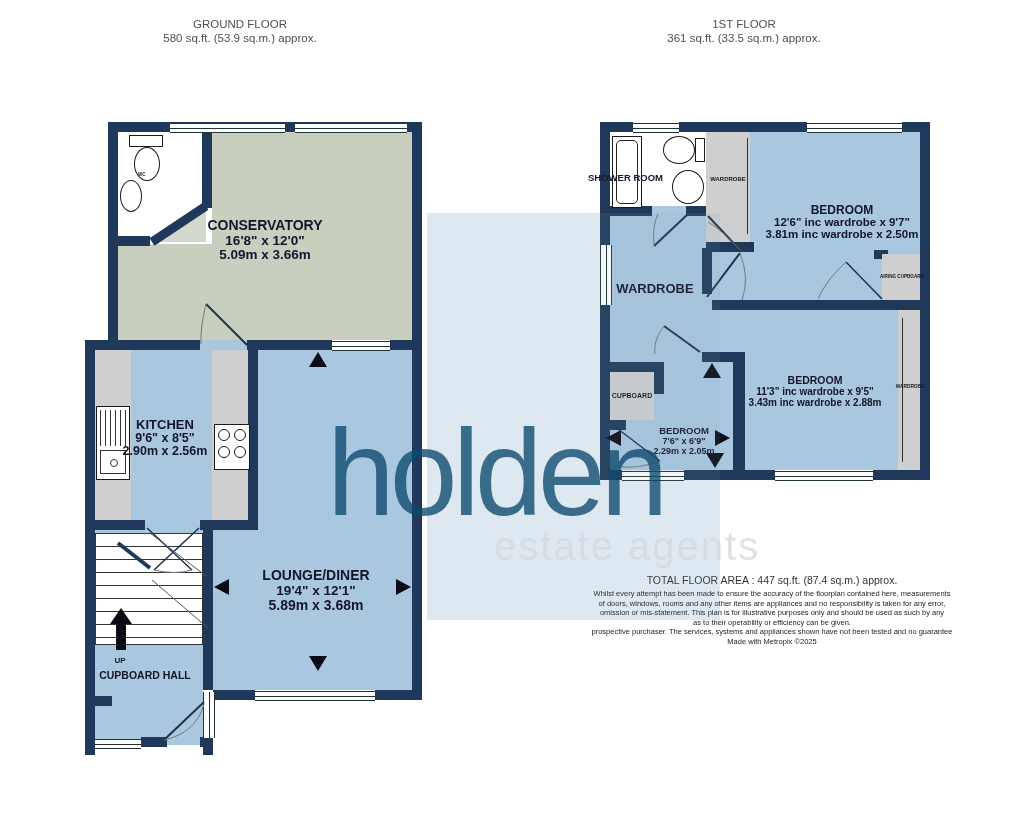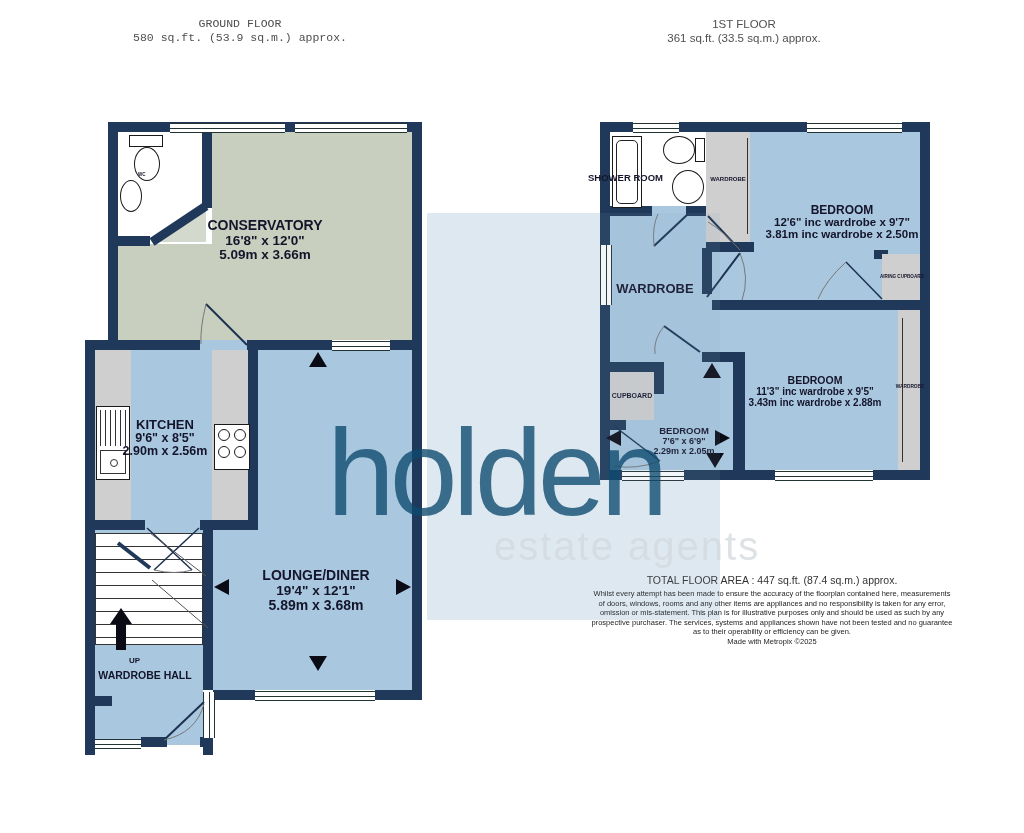--- a/index.html
+++ b/index.html
@@ -33,21 +33,21 @@
   svg.overlay{z-index:4;pointer-events:none;}
   .footer-txt{color:#1d1d1d;text-align:center;z-index:5;}
 </style>
 </head>
 <body>
 
 <div id="canvas">
 
   <div class="abs wm-square" style="left:427px;top:213px;width:293px;height:407px;"></div>
 
-  <div class="abs hdr" style="left:90px;top:17px;width:300px;font-family:Liberation Mono, monospace;">
+  <div class="abs hdr" style="left:90px;top:17px;width:300px;">
     <div>GROUND FLOOR</div>
     <div>580 sq.ft. (53.9 sq.m.) approx.</div>
   </div>
   <div class="abs hdr" style="left:594px;top:17px;width:300px;">
     <div>1ST FLOOR</div>
     <div>361 sq.ft. (33.5 sq.m.) approx.</div>
   </div>
 
   <div class="abs green" style="left:118px;top:132px;width:294px;height:208px;"></div>
   <div class="abs wall" style="left:108px;top:122px;width:314px;height:10px;"></div>
@@ -102,22 +102,22 @@
   <div class="abs winh" style="left:255px;top:691px;width:120px;height:8px;"></div>
   <div class="abs wall" style="left:375px;top:690px;width:47px;height:10px;"></div>
   <div class="abs wall" style="left:85px;top:696px;width:27px;height:10px;"></div>
   <div class="abs winh" style="left:95px;top:739px;width:46px;height:8px;"></div>
   <div class="abs wall" style="left:141px;top:737px;width:26px;height:10px;"></div>
   <div class="abs wall" style="left:200px;top:737px;width:13px;height:10px;"></div>
 
   <div class="abs stairs" style="left:95px;top:533px;width:108px;height:112px;"></div>
   <div class="abs" style="left:110px;top:608px;width:0;height:0;border-left:11px solid transparent;border-right:11px solid transparent;border-bottom:16px solid #0b0b16;z-index:4;"></div>
   <div class="abs" style="left:116px;top:622px;width:10px;height:28px;background:#0b0b16;z-index:4;"></div>
-  <div class="abs lbl" style="left:100px;top:656px;width:40px;font-size:8px;text-align:right;">UP</div>
-  <div class="abs lbl" style="left:75px;top:669px;width:140px;font-size:10.5px;">WARDROBE HALL</div>
+  <div class="abs lbl" style="left:100px;top:656px;width:40px;font-size:8px;">UP</div>
+  <div class="abs lbl" style="left:75px;top:669px;width:140px;font-size:10.5px;">CUPBOARD HALL</div>
 
   <div class="abs lbl" style="left:95px;top:417px;width:140px;font-size:13px;">KITCHEN</div>
   <div class="abs lbl" style="left:95px;top:431px;width:140px;font-size:12.5px;">9'6" x 8'5"</div>
   <div class="abs lbl" style="left:95px;top:444px;width:140px;font-size:12.5px;">2.90m x 2.56m</div>
 
   <div class="abs lbl" style="left:216px;top:567px;width:200px;font-size:14px;">LOUNGE/DINER</div>
   <div class="abs lbl" style="left:216px;top:583px;width:200px;font-size:13.5px;">19'4" x 12'1"</div>
   <div class="abs lbl" style="left:216px;top:597px;width:200px;font-size:14px;">5.89m x 3.68m</div>
   <div class="abs tri up" style="left:309px;top:352px;"></div>
   <div class="abs tri down" style="left:309px;top:656px;"></div>
@@ -235,18 +235,18 @@
 
   <div class="abs wm-tint" style="left:427px;top:213px;width:293px;height:407px;"></div>
   <div class="abs wm-text" style="left:327px;top:412px;font-size:122px;letter-spacing:-5px;">holden</div>
   <div class="abs wm-text" style="left:494px;top:526px;font-size:40px;letter-spacing:2px;color:#d4dade;">estate agents</div>
 
   <div class="abs footer-txt" style="left:580px;top:574px;width:384px;font-size:10.5px;color:#333;">TOTAL FLOOR AREA : 447 sq.ft. (87.4 sq.m.) approx.</div>
   <div class="abs footer-txt" style="left:578px;top:589px;width:388px;font-size:7.5px;line-height:9.6px;">
     <div>Whilst every attempt has been made to ensure the accuracy of the floorplan contained here, measurements</div>
     <div>of doors, windows, rooms and any other items are appliances and no responsibility is taken for any error,</div>
     <div>omission or mis-statement. This plan is for illustrative purposes only and should be used as such by any</div>
+    <div>as to their operability or efficiency can be given.</div>
     <div>prospective purchaser. The services, systems and appliances shown have not been tested and no guarantee</div>
-    <div>as to their operability or efficiency can be given.</div>
     <div>Made with Metropix ©2025</div>
   </div>
 
 </div>
 
 </body></html>

